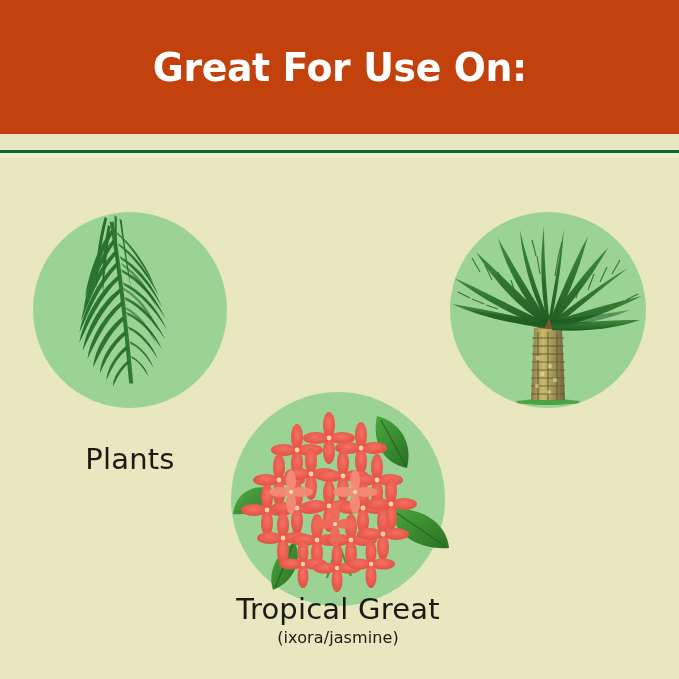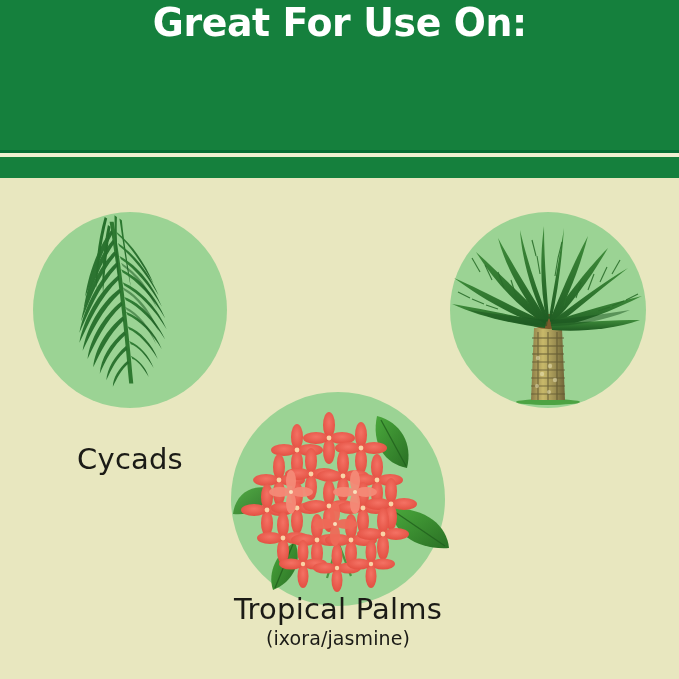--- a/index.html
+++ b/index.html
@@ -20,24 +20,24 @@
     height: 679px;
     background: #e8e7bf;
   }
 
   
   .header-band {
     position: absolute;
     left: 0;
     top: 0;
     width: 679px;
-    height: 178px;
-    background: #15803d;
+    height: 134px;
+    background: #c2410c;
     display: flex;
-    align-items: flex-start;
+    align-items: center;
     justify-content: center;
   }
   .header-title {
     color: #ffffff;
     font-family: "DejaVu Sans", sans-serif;
     font-size: 39px;
     font-weight: 700;
     letter-spacing: -0.4px;
     text-align: center;
     margin: 0;
@@ -92,21 +92,21 @@
     font-family: "DejaVu Sans", sans-serif;
     font-weight: 400;
     white-space: nowrap;
   }
   .label-main {
     font-size: 29px;
     line-height: 34px;
     letter-spacing: 0.2px;
   }
   .label-sub {
-    font-size: 19px;
+    font-size: 16px;
     line-height: 24px;
     letter-spacing: 0.1px;
   }
 
   .label-palms    { left: 0px;   top: 442px; width: 260px; }
   .label-cycads   { left: 420px; top: 442px; width: 260px; }
   .label-tropical { left: 178px; top: 592px; width: 320px; }
 </style>
 </head>
 <body>
@@ -169,21 +169,21 @@
         <g fill="#1e5d24" opacity="0.55">
           <path d="M86 62 C 106 74, 122 96, 130 118 C 118 96, 102 76, 88 66 Z"></path>
           <path d="M88 92 C 108 102, 124 124, 132 146 C 120 124, 104 104, 90 96 Z"></path>
           <path d="M91 116 C 108 124, 122 142, 129 162 C 119 142, 105 126, 93 120 Z"></path>
         </g>
       </g>
     </svg>
   </div>
 
   <div class="label label-main label-palms">
-    <span>Cycads</span>
+    <span>Plants</span>
   </div>
 
   <div class="item item-cycads">
     <div class="circle" style="left:0;top:0;width:196px;height:196px;"></div>
     <svg class="art" viewBox="0 0 196 196" style="left:-38px;width:272px;">
       <defs>
         <linearGradient id="frondG" x1="0" y1="0" x2="0" y2="1">
           <stop offset="0%" stop-color="#3e8b3a"></stop>
           <stop offset="100%" stop-color="#1f5c22"></stop>
         </linearGradient>
@@ -504,17 +504,17 @@
             <ellipse cx="0" cy="11" rx="5" ry="11"></ellipse>
               <ellipse cx="-11" cy="0" rx="11" ry="5"></ellipse>
           </g>
             <circle r="2" fill="#fde3c0"></circle>
         </g>
       </g>
     </svg>
   </div>
 
   <div class="label label-tropical">
-    <div class="label-main">Tropical Palms</div>
+    <div class="label-main">Tropical Great</div>
     <div class="label-sub">(ixora/jasmine)</div>
   </div>
 
 </div>
 
 </body></html>

